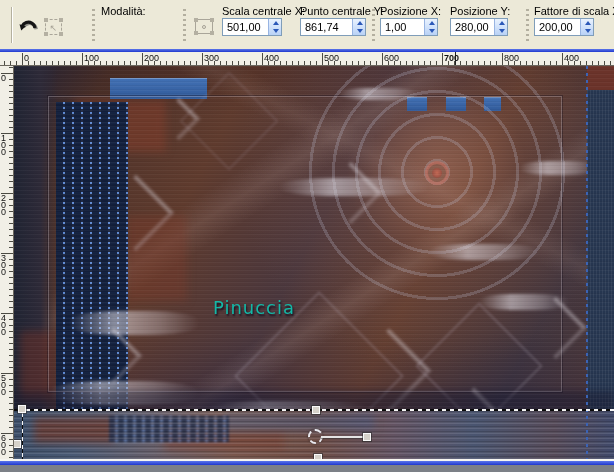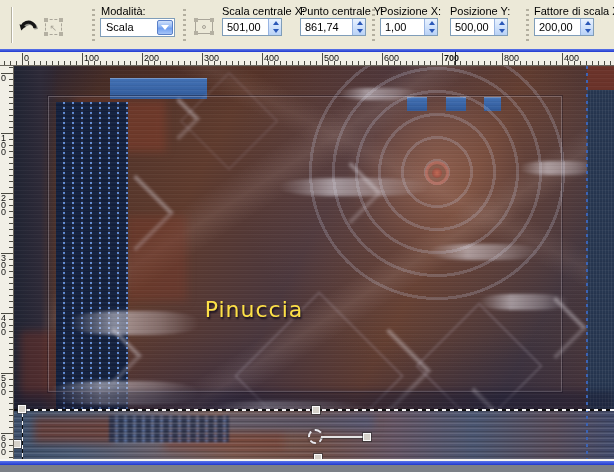--- a/index.html
+++ b/index.html
@@ -82,21 +82,21 @@
     background:linear-gradient(90deg,#3c4f6a 0,#4a5a74 60px,#6a5f68 150px,#7a5a50 220px,#6f4e46 300px,#635362 380px,#4a5570 460px,#564a58 540px,#40496a 600px);}
   .strip-lines{left:0;top:0;width:600px;height:48px;
     background-image:repeating-linear-gradient(0deg, rgba(232,236,246,.12) 0 1px, rgba(0,0,0,.14) 2px 3px, rgba(0,0,0,0) 3px 5px);
     filter:blur(.5px);}
   .strip-dots{left:95px;top:5px;width:120px;height:26px;opacity:.8;filter:blur(1px);
     background-image:
       repeating-linear-gradient(90deg, rgba(30,42,70,.9) 0 6px, rgba(0,0,0,0) 6px 9px),
       repeating-linear-gradient(0deg, rgba(100,145,220,.95) 0 2px, rgba(30,50,90,.2) 2px 5px);}
 
   .art-title{left:160px;top:231px;width:160px;text-align:center;font-family:"DejaVu Sans",sans-serif;
-    font-size:22px;letter-spacing:1px;color:#fde047;text-shadow:1px 2px 2px rgba(15,10,28,.9);}
+    font-size:18px;letter-spacing:1px;color:#14b8a6;text-shadow:1px 2px 2px rgba(15,10,28,.9);}
   .art-watermark{left:140px;top:252px;width:180px;text-align:center;font-family:"DejaVu Sans",sans-serif;
     font-size:11.5px;letter-spacing:.5px;color:#d8d4e4;text-shadow:1px 1px 1px rgba(15,10,28,.9);}
 
   
   .ants-h{left:0;top:343px;width:600px;height:2px;
     background:repeating-linear-gradient(90deg,#0a0a0a 0 4px,#f5f5f5 4px 8px);}
   .ants-v{left:8px;top:343px;width:1px;height:50px;
     background:repeating-linear-gradient(180deg,#0a0a0a 0 4px,#f5f5f5 4px 8px);}
   .marquee-blue{left:572px;top:0;width:2px;height:393px;
     background:repeating-linear-gradient(180deg,#3b63b5 0 3px,rgba(0,0,0,0) 3px 7px);}
@@ -127,26 +127,20 @@
         <div style="position:absolute;right:-2px;top:-2px;width:4px;height:4px;background:#b4b0a2;"></div>
         <div style="position:absolute;left:-2px;bottom:-2px;width:4px;height:4px;background:#b4b0a2;"></div>
         <div style="position:absolute;right:-2px;bottom:-2px;width:4px;height:4px;background:#b4b0a2;"></div>
         <div style="position:absolute;left:4px;top:3px;font-size:9px;color:#a5a195;">↖</div>
       </div>
     </div>
 
     <div class="grip" style="left:92px;"></div>
 
     <div class="tb-label" style="left:101px;">Modalità:</div>
-    <div class="combo">
-      <div class="val">Scala</div>
-      <div class="combo-btn">
-        <div class="tri-white"></div>
-      </div>
-    </div>
 
     <div class="grip" style="left:183px;"></div>
 
     <div class="tb-btn" style="left:193px;">
       <div style="width:18px;height:15px;border:1px solid #a9a599;position:relative;">
         <div style="position:absolute;left:-2px;top:-2px;width:4px;height:4px;background:#b4b0a2;"></div>
         <div style="position:absolute;right:-2px;top:-2px;width:4px;height:4px;background:#b4b0a2;"></div>
         <div style="position:absolute;left:-2px;bottom:-2px;width:4px;height:4px;background:#b4b0a2;"></div>
         <div style="position:absolute;right:-2px;bottom:-2px;width:4px;height:4px;background:#b4b0a2;"></div>
         <div style="position:absolute;left:6px;top:5px;width:4px;height:4px;border:1px solid #a5a195;border-radius:50%;"></div>
@@ -189,21 +183,21 @@
             <div class="tri-up"></div>
           </div>
         <div class="spin-down">
             <div class="tri-down"></div>
           </div>
       </div>
     </div>
 
     <div class="tb-label" style="left:450px;">Posizione Y:</div>
     <div class="field" style="left:450px;width:58px;">
-      <div class="val">500,00</div>
+      <div class="val">280,00</div>
       <div class="spinner">
         <div class="spin-up">
             <div class="tri-up"></div>
           </div>
         <div class="spin-down">
             <div class="tri-down"></div>
           </div>
       </div>
     </div>
 

